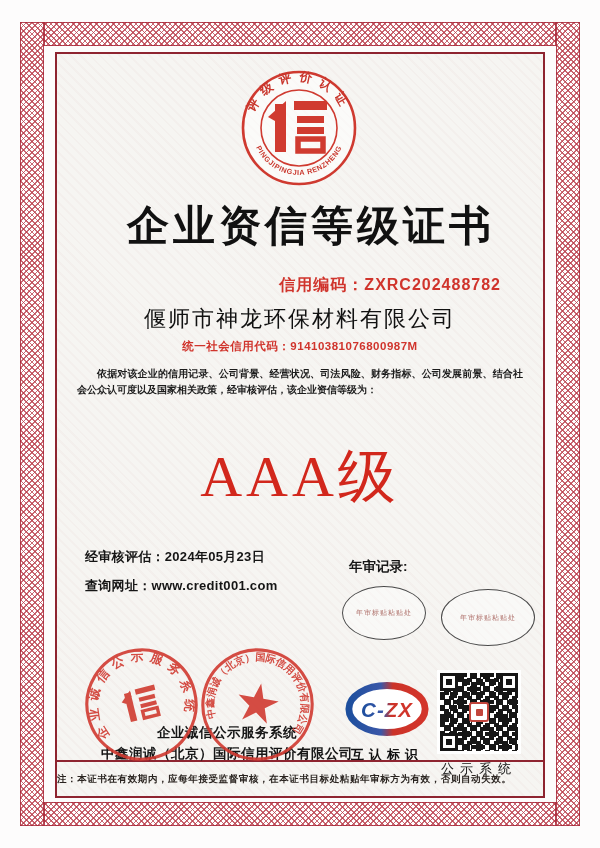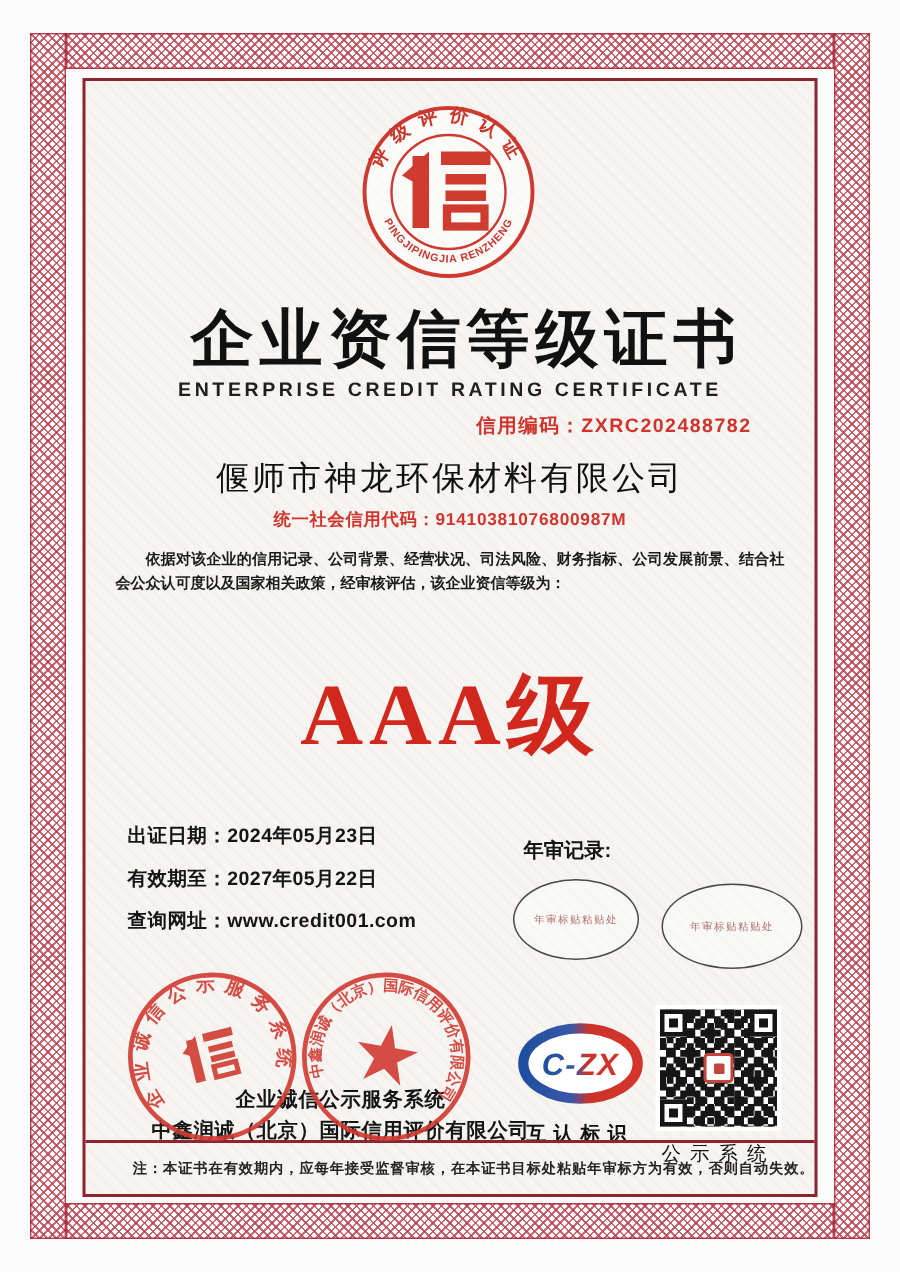--- a/index.html
+++ b/index.html
@@ -19,27 +19,27 @@
   .frame{position:absolute;left:55px;right:55px;top:52px;bottom:50px;
     border:2.5px solid #8e2430;background-color:#f6f5f2;
     background-image:repeating-linear-gradient(45deg, rgba(205,150,150,.06) 0 2px, transparent 2px 7px);}
   .frame > *{position:absolute;}
 
   .top-seal{left:182px;top:14px;width:120px;height:120px;}
   .title{left:0;right:0;top:144px;text-align:center;font-size:42px;font-weight:900;
          letter-spacing:4px;color:#111;padding-left:22px;}
   .subtitle{left:0;right:0;top:198px;text-align:center;font-size:13px;font-weight:bold;
          letter-spacing:2.4px;color:#1f1f1f;}
-  .credit-code{right:42px;top:221px;font-size:13px;font-weight:bold;color:#d0342c;letter-spacing:1px;}
+  .credit-code{right:42px;top:221px;font-size:16px;font-weight:bold;color:#d0342c;letter-spacing:1px;}
   .company{left:0;right:0;top:250px;text-align:center;font-size:22px;font-weight:400;color:#111;letter-spacing:2px;}
   .uscc{left:0;right:0;top:285px;text-align:center;font-size:11.5px;font-weight:bold;color:#d0342c;letter-spacing:.5px;}
   .body-par{left:20px;right:20px;top:312px;font-size:10px;font-weight:bold;line-height:1.55;
          text-align:justify;text-indent:2em;color:#1c1c1c;margin:0;}
   .rating{left:0;right:0;top:384px;text-align:center;font-family:"Liberation Serif",serif;
-         font-size:58px;font-weight:700;color:#d2271c;letter-spacing:4px;}
+         font-size:58px;font-weight:400;color:#d2271c;letter-spacing:4px;}
   .details{left:28px;top:494px;width:300px;}
   .detail-row{font-size:13px;font-weight:bold;color:#151515;margin-bottom:10.5px;letter-spacing:.3px;}
   .annual-label{left:292px;top:504px;font-size:13.5px;font-weight:bold;color:#151515;}
   .oval{border:1.5px solid #4a4a4a;border-radius:50%;display:flex;align-items:center;
         justify-content:center;background:rgba(255,255,255,.4);}
   .oval span{font-size:7px;color:#b0736d;letter-spacing:1px;}
   .oval-1{left:285px;top:532px;width:82px;height:52px;}
   .oval-2{left:384px;top:535px;width:92px;height:55px;}
   .org-lines{left:0;top:668px;width:340px;text-align:center;z-index:1;}
   .org-line{font-size:13.5px;font-weight:900;color:#161616;line-height:21px;letter-spacing:.5px;}
@@ -58,21 +58,21 @@
   .qr-finder{position:absolute;width:18px;height:18px;border:3px solid #161616;background:#fff;
     display:flex;align-items:center;justify-content:center;box-sizing:border-box;}
   .qr-finder>div{width:6px;height:6px;background:#161616;}
   .fd-tl{left:3px;top:3px}.fd-tr{right:3px;top:3px}.fd-bl{left:3px;bottom:3px}
   .qr-center{position:absolute;left:50%;top:50%;width:16px;height:16px;transform:translate(-50%,-50%);
     background:#fff;border:2px solid #c2453c;border-radius:3px;display:flex;align-items:center;justify-content:center;}
   .qr-center>div{width:7px;height:7px;background:#c2453c;border-radius:1px;}
   .qr-label{left:380px;top:706px;width:84px;text-align:center;font-size:13px;font-weight:400;
     letter-spacing:6px;color:#111;}
   .footstrip{left:0;right:0;bottom:0;height:34px;border-top:2px solid #8e2430;
-    display:flex;align-items:center;justify-content:flex-end;}
+    display:flex;align-items:center;justify-content:flex-start;}
   .footnote{font-size:9.5px;font-weight:bold;color:#2a2420;letter-spacing:.6px;white-space:nowrap;}
 </style>
 </head>
 <body>
 
 <div class="cert">
   <div class="band band-t"></div>
   <div class="band band-b"></div>
   <div class="band band-l"></div>
   <div class="band band-r"></div>
@@ -96,39 +96,35 @@
         <polygon points="-31,-11 -13,-27 -13,-17 -24,-7"></polygon>
         <rect x="-24" y="-24" width="11" height="48"></rect>
         <rect x="-5" y="-27" width="33" height="9"></rect>
         <rect x="-2" y="-12" width="27" height="7"></rect>
         <rect x="-2" y="-1" width="27" height="7"></rect>
         <rect x="-1" y="11" width="25" height="12" fill="none" stroke="#d03b30" stroke-width="5.5"></rect>
       </g>
     </svg>
 
     <div class="title">企业资信等级证书</div>
-    <div class="subtitle">ENTERPRISE CREDIT RATING CERTIFICATE</div>
 
     <div class="credit-code">
       <span>信用编码：</span><span>ZXRC202488782</span>
     </div>
 
     <div class="company">偃师市神龙环保材料有限公司</div>
     <div class="uscc">统一社会信用代码：91410381076800987M</div>
 
     <p class="body-par">依据对该企业的信用记录、公司背景、经营状况、司法风险、财务指标、公司发展前景、结合社会公众认可度以及国家相关政策，经审核评估，该企业资信等级为：</p>
 
     <div class="rating">AAA级</div>
 
     <div class="details">
       <div class="detail-row">
-        <span>出证日期：</span><span>2024年05月23日</span>
-      </div>
-      <div class="detail-row">
-        <span>有效期至：</span><span>2027年05月22日</span>
+        <span>经审核评估：</span><span>2024年05月23日</span>
       </div>
       <div class="detail-row">
         <span>查询网址：</span><span>www.credit001.com</span>
       </div>
     </div>
 
     <div class="annual-label">年审记录:</div>
     <div class="oval oval-1">
       <span>年审标贴粘贴处</span>
     </div>

